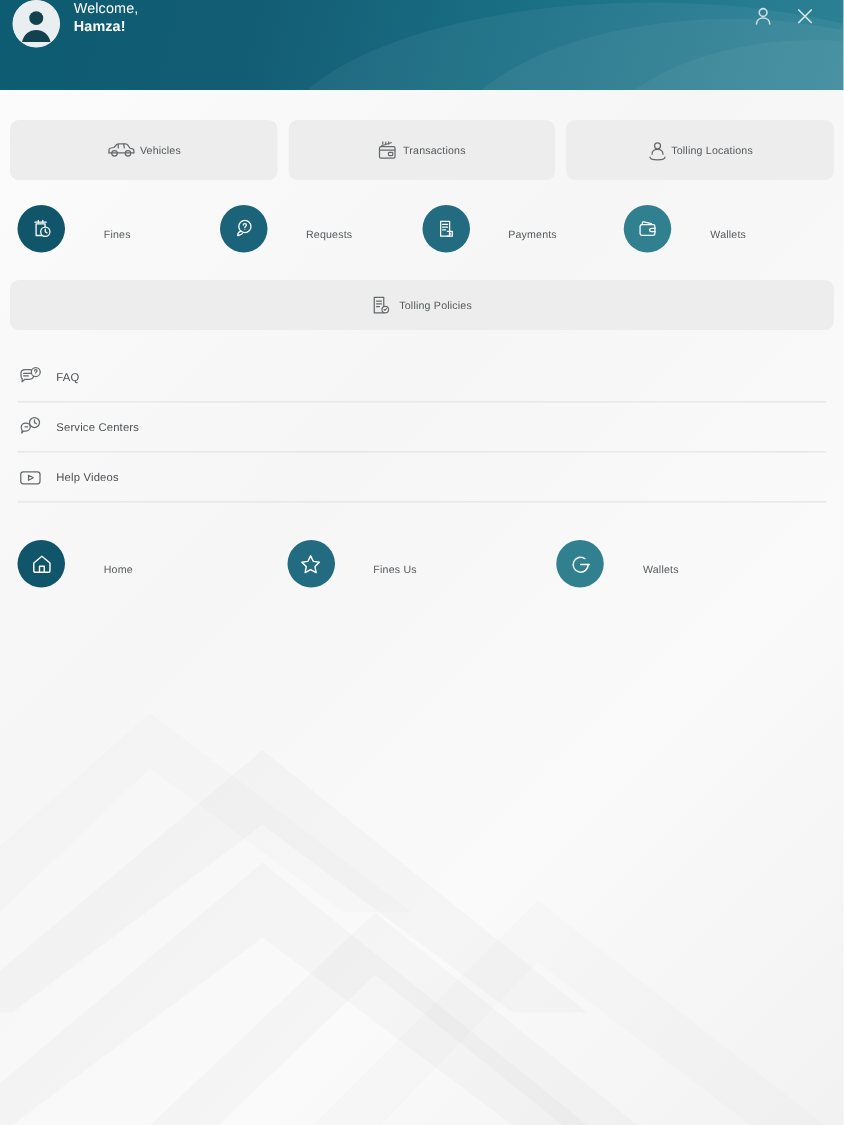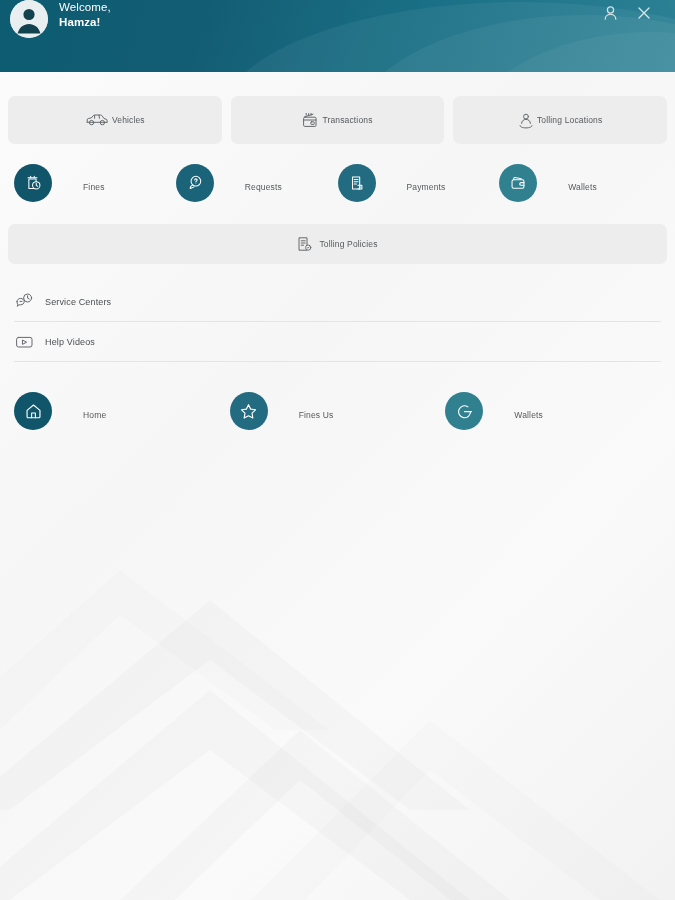--- a/index.html
+++ b/index.html
@@ -322,20 +322,32 @@
             <circle cx="11.2" cy="11.6" r="2.6" fill="#ffffff"></circle>
             <path d="M10.3 11.6 L10.9 12.3 L12.2 10.9"></path>
           </svg>
         </span>
         <span class="wide-label">Tolling Policies</span>
       </div>
     </div>
 
     <div class="list">
 
+      <div class="list-row">
+        <span class="list-icon">
+          <svg width="19" height="17" viewBox="0 0 19 17" fill="none" stroke="#65696c" stroke-width="1" stroke-linecap="round" stroke-linejoin="round">
+            <path d="M1.8 5.4 C1.8 3.8 3.3 2.6 5.2 2.6 L8.4 2.6 C10.3 2.6 11.8 3.8 11.8 5.4 L11.8 7.6 C11.8 9.2 10.3 10.4 8.4 10.4 L5 10.4 L2.6 12.4 L2.9 10.2 C2.2 9.7 1.8 8.7 1.8 7.6 Z"></path>
+            <path d="M3.9 5.7 L9.4 5.7 M3.9 7.7 L7.6 7.7"></path>
+            <circle cx="13.6" cy="4.6" r="3.6" fill="#f7f7f7"></circle>
+            <path d="M12.6 3.7 C12.6 3.1 13 2.7 13.6 2.7 C14.2 2.7 14.6 3.1 14.6 3.6 C14.6 4.3 13.6 4.4 13.6 5.2"></path>
+            <circle cx="13.6" cy="6.2" r=".34" fill="#65696c" stroke="none"></circle>
+          </svg>
+        </span>
+        <span class="list-label">FAQ</span>
+      </div>
 
       <div class="list-row">
         <span class="list-icon">
           <svg width="19" height="17" viewBox="0 0 19 17" fill="none" stroke="#65696c" stroke-width="1" stroke-linecap="round" stroke-linejoin="round">
             <path d="M2 8.6 C2 6.8 3.6 5.4 5.6 5.4 C7.6 5.4 9.2 6.8 9.2 8.6 C9.2 10.4 7.6 11.8 5.6 11.8 L3.6 11.8 L2.4 13.4 L2.7 11.4 C2.2 10.7 2 9.7 2 8.6 Z"></path>
             <circle cx="12.6" cy="5" r="4" fill="#f7f7f7"></circle>
             <path d="M12.6 2.8 L12.6 5.1 L14.2 6"></path>
             <path d="M5 8.4 L7 8.4"></path>
           </svg>
         </span>

